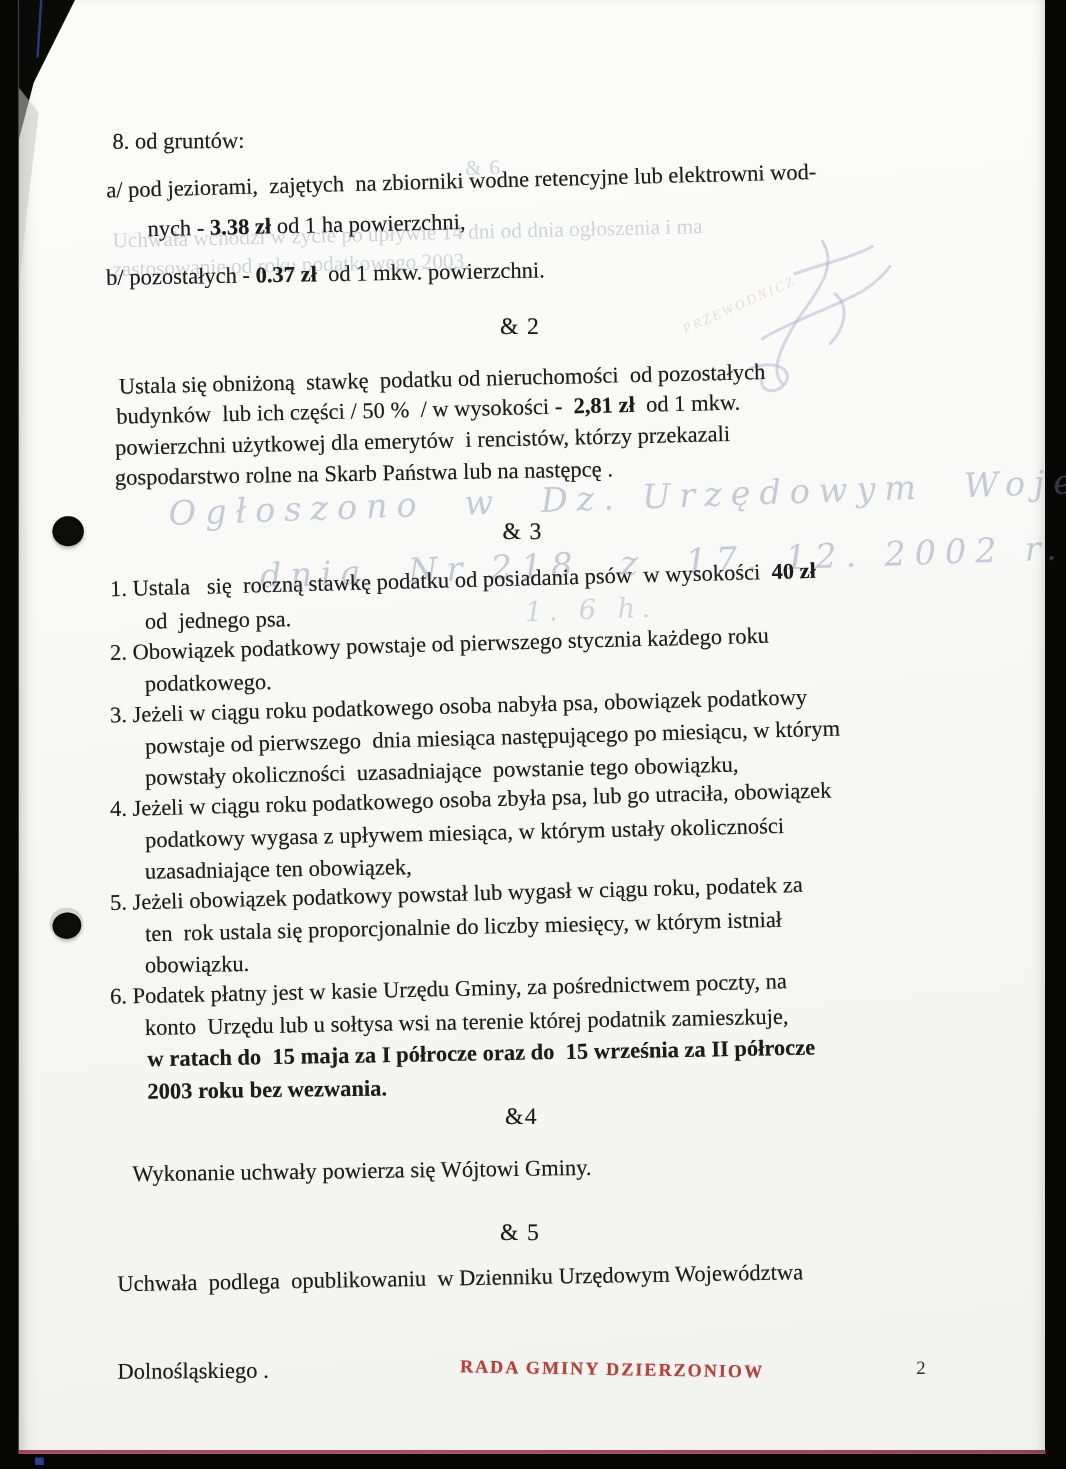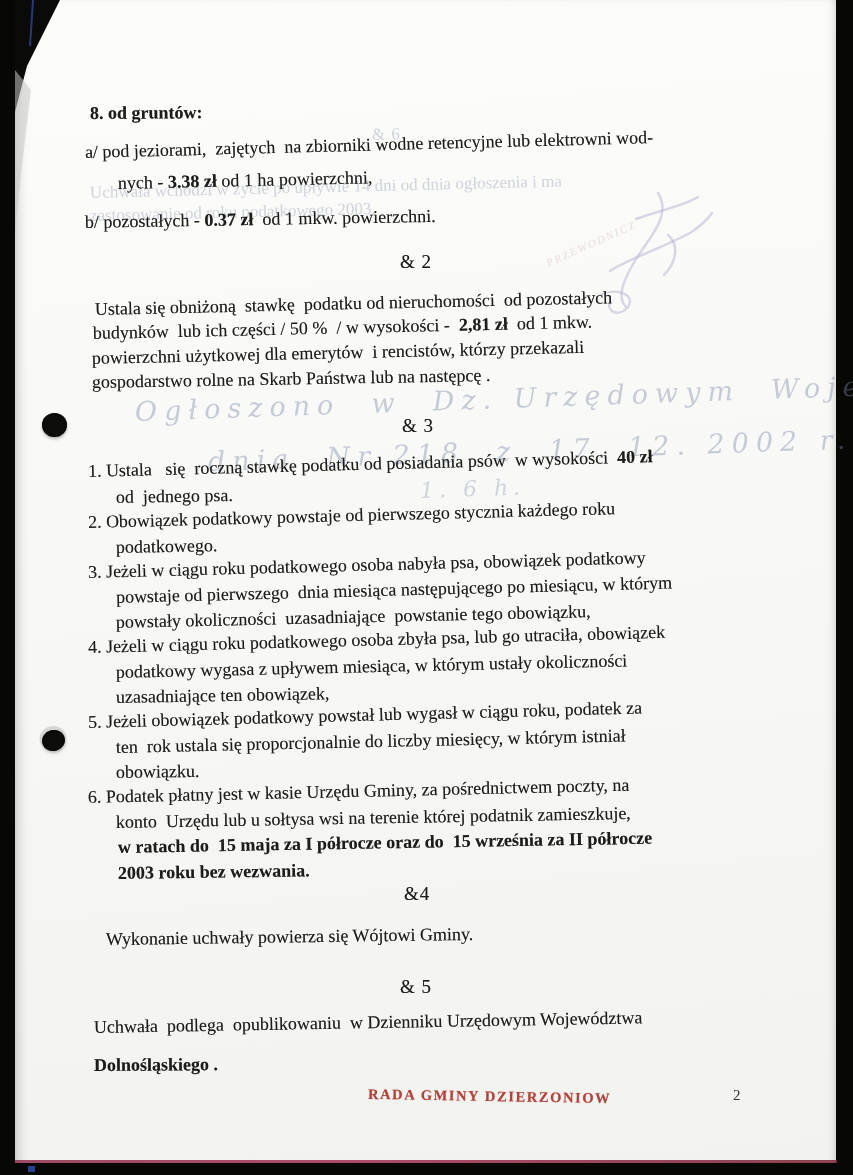--- a/index.html
+++ b/index.html
@@ -6,21 +6,21 @@
   #scan{position:relative;width:853px;height:1175px;background:#070706;overflow:hidden;
         font-family:"Liberation Serif",serif;}
   #paper{position:absolute;left:15px;top:0;width:821px;height:1163px;
          background:linear-gradient(175deg,#fcfcfa 0%,#f8f8f6 45%,#f2f2ef 100%);
          box-shadow:inset 10px 0 14px -10px rgba(40,40,40,.35), inset -8px 0 10px -8px rgba(40,40,40,.25);}
   .ln{position:absolute;white-space:pre;font-size:18px;line-height:1.1;color:#1c1c1a;
       transform-origin:left center;z-index:4;text-shadow:0 0 .6px rgba(10,10,10,.45);}
   .ln b{font-weight:700;}
   .boldline{font-weight:700;}
   .mark{font-size:19px;letter-spacing:1px;}
-  .r04{transform:rotate(-0.4deg);font-weight:bold;} .r08{transform:rotate(-0.8deg);}
+  .r04{transform:rotate(-0.4deg);} .r08{transform:rotate(-0.8deg);}
   .r10{transform:rotate(-1.0deg);} .r13{transform:rotate(-1.3deg);}
   .r15{transform:rotate(-1.5deg);}
   .bleed{position:absolute;white-space:pre;font-size:17px;color:rgba(146,158,178,.42);
          transform-origin:left center;transform:rotate(-1.4deg);z-index:2;}
   .hand{position:absolute;white-space:pre;font-family:"DejaVu Serif",serif;font-style:italic;
         color:rgba(120,134,165,.40);letter-spacing:7px;font-size:27px;
         transform-origin:left center;transform:rotate(-2deg);z-index:2;}
   .hand.small{font-size:22px;letter-spacing:5px;color:rgba(120,134,165,.32);}
   .stamp{position:absolute;left:368px;top:1088px;font-weight:700;font-size:14.5px;
          letter-spacing:1.6px;color:#b0433c;transform:rotate(1deg);z-index:4;
@@ -101,21 +101,21 @@
   <div class="ln r10 boldline" style="left:118px;top:838px;">w ratach do  15 maja za I półrocze oraz do  15 września za II półrocze</div>
   <div class="ln r08 boldline" style="left:118px;top:864px;">2003 roku bez wezwania.</div>
 
   <div class="ln mark" style="left:404px;top:884px;">&amp;4</div>
 
   <div class="ln r08" style="left:106px;top:930px;">Wykonanie uchwały powierza się Wójtowi Gminy.</div>
 
   <div class="ln mark" style="left:400px;top:977px;">&amp; 5</div>
 
   <div class="ln r10" style="left:94px;top:1018px;">Uchwała  podlega  opublikowaniu  w Dzienniku Urzędowym Województwa</div>
-  <div class="ln r04" style="left:94px;top:1056px;">Dolnośląskiego .</div>
+  <div class="ln r04" style="left:94px;top:1088px;">Dolnośląskiego .</div>
 
   <div class="stamp">RADA GMINY DZIERZONIOW</div>
   <div class="pagenum">2</div>
 
   <svg id="corner-fold" width="70" height="240" viewBox="0 0 70 240">
     <polygon points="0,0 45,0 12,66 0,112" fill="#0a0a09"></polygon>
     <polygon points="0,70 16,90 7,165 0,232" fill="#c6c6c1" opacity="0.55"></polygon>
     <line x1="18" y1="0" x2="15" y2="46" stroke="#2c3f85" stroke-width="2" opacity="0.9"></line>
   </svg>
 

